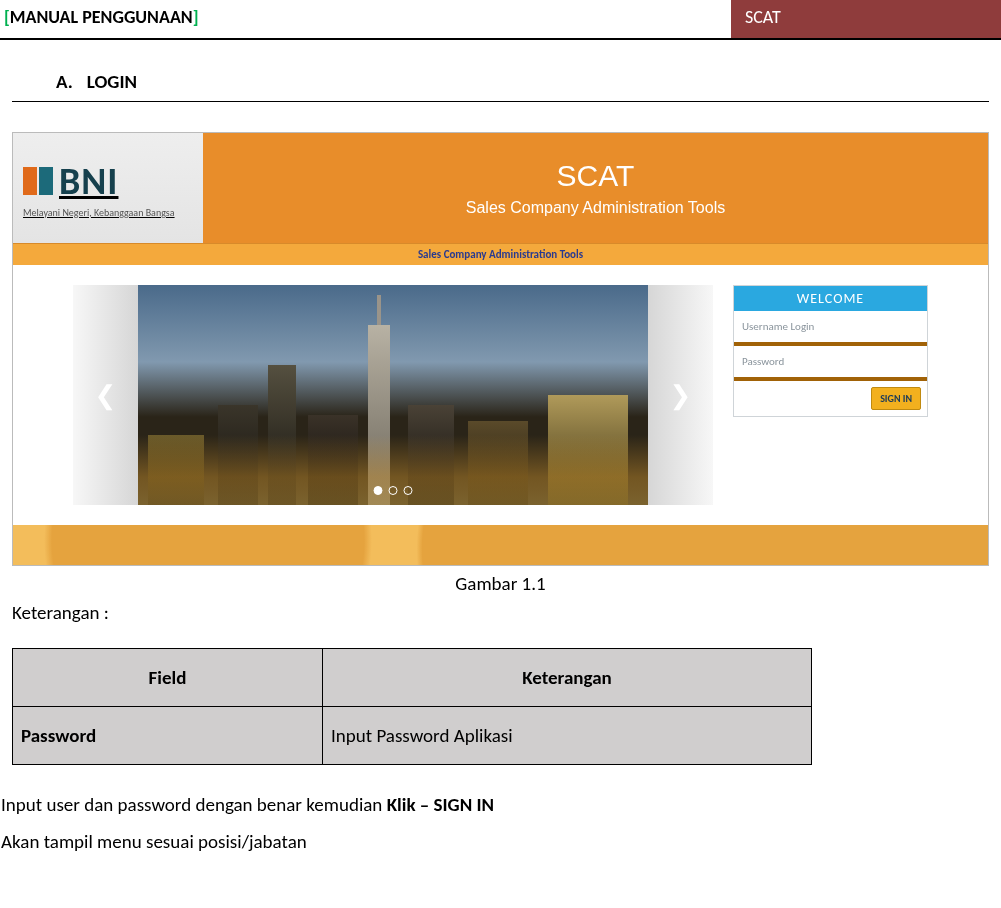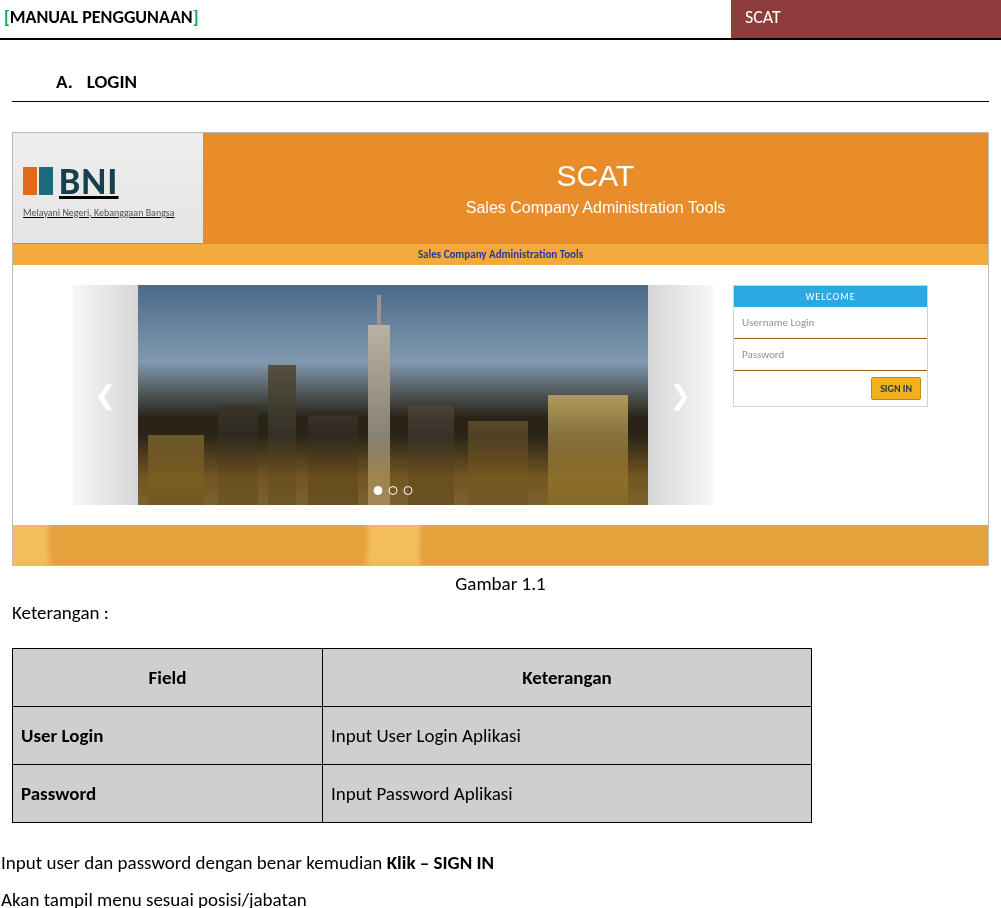--- a/index.html
+++ b/index.html
@@ -136,26 +136,26 @@
     width:195px;
     margin-left:20px;
     border:1px solid #cfd4d8;
     background:#fff;
     align-self:flex-start;
   }
   .welcome {
     background:#2aa8e0;
     color:#fff;
     text-align:center;
-    font-size:10px;
+    font-size:14px;
     padding:4px 0;
     letter-spacing:1px;
   }
   .login-field {
-    border-bottom:1px solid #a16207;
+    border-bottom:4px solid #a16207;
     padding:9px 8px;
     font-size:11px;
     color:#8a949c;
   }
   .signin-row { text-align:right; padding:6px;}
   .signin-btn {
     display:inline-block;
     background:#f2b01e;
     color:#1a3a5a;
     font-size:10px;
@@ -287,24 +287,20 @@
 
 <table class="field-table">
   <thead>
     <tr>
       <th>Field</th>
       <th>Keterangan</th>
     </tr>
   </thead>
   <tbody>
     <tr class="r">
-      <td>User Login</td>
-      <td>Input User Login Aplikasi</td>
-    </tr>
-    <tr class="r">
       <td>Password</td>
       <td>Input Password Aplikasi</td>
     </tr>
   </tbody>
 </table>
 
 <div class="para">
   <span>Input user dan password dengan benar kemudian </span><span class="bold">Klik – SIGN IN</span>
 </div>
 

